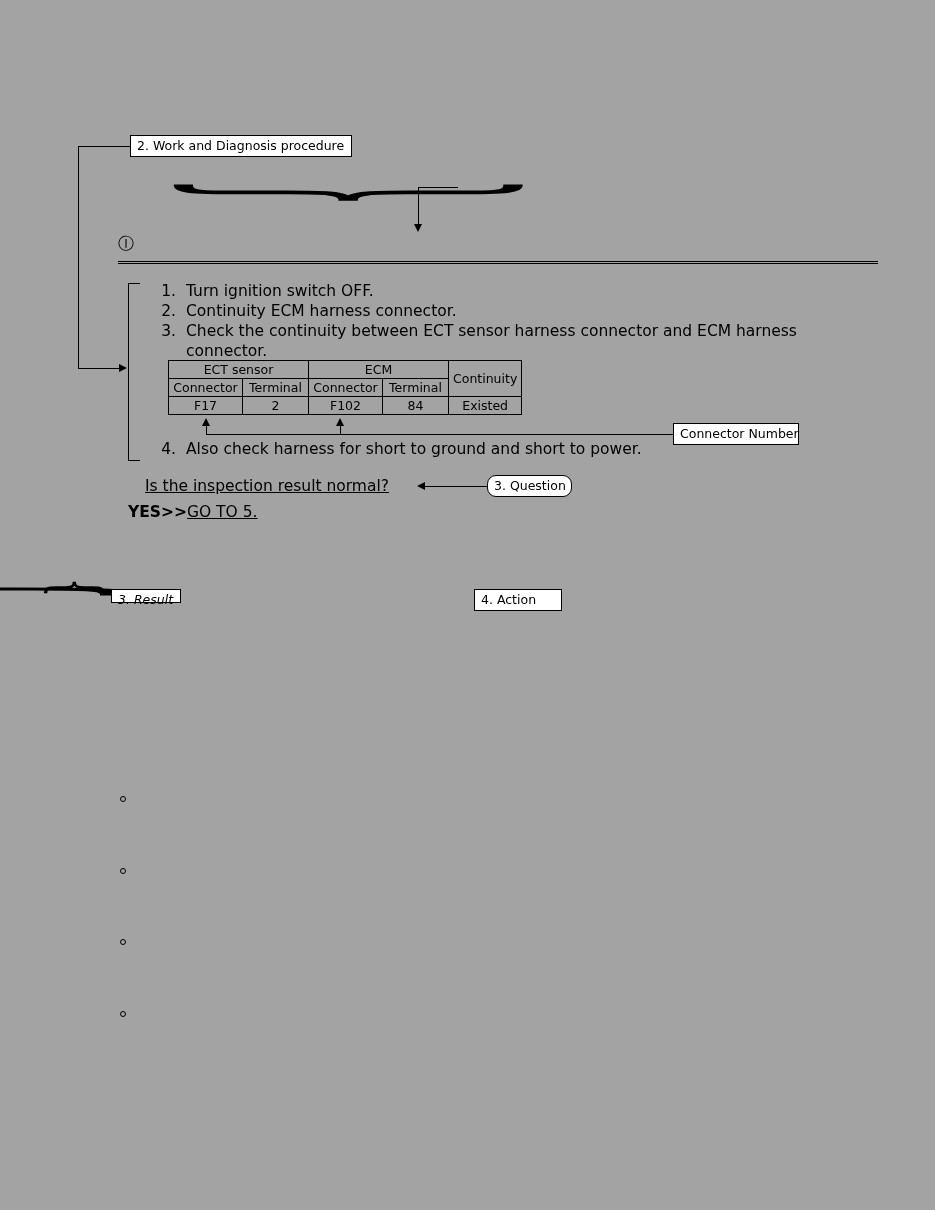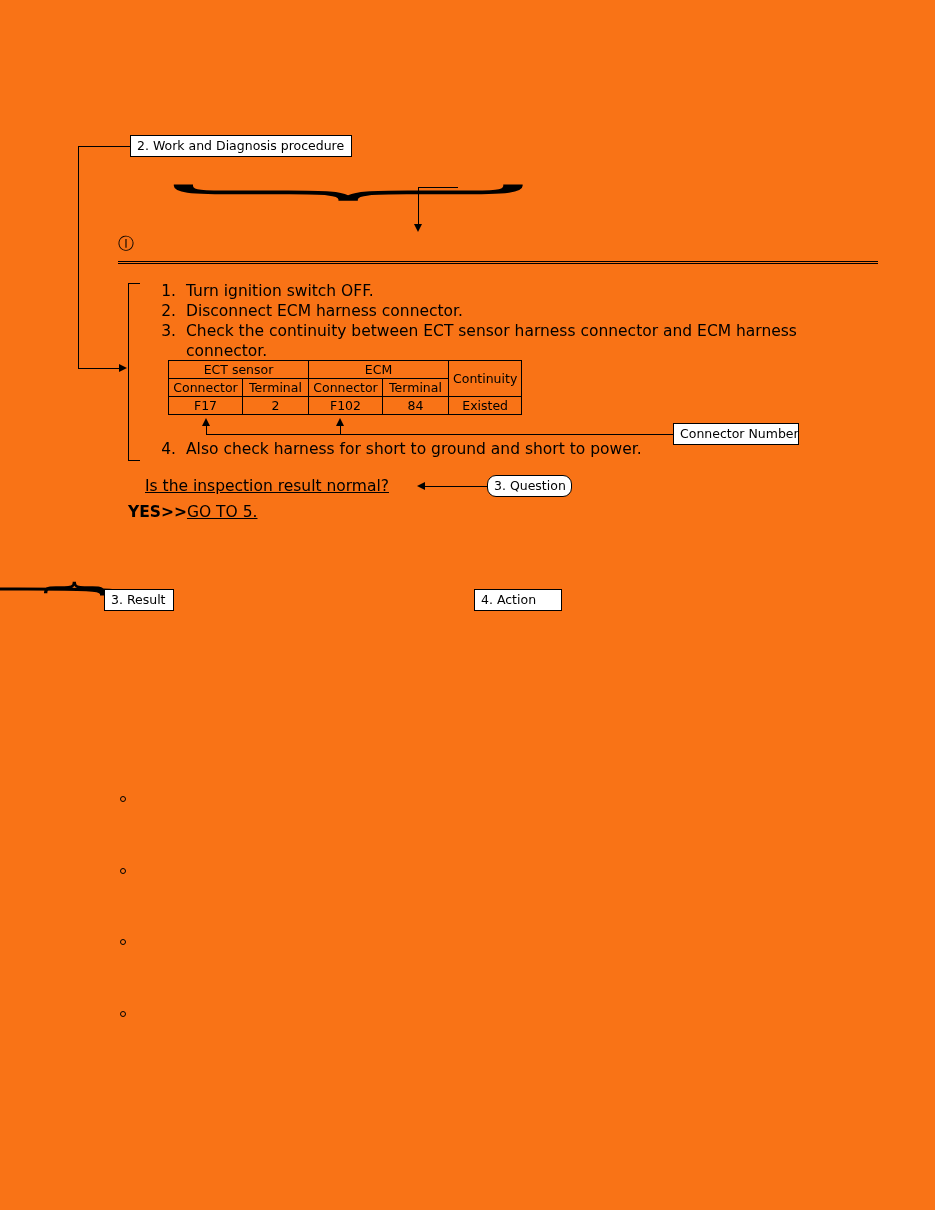--- a/index.html
+++ b/index.html
@@ -9,21 +9,21 @@
   }
   body {
     font-family: "DejaVu Sans", "Liberation Sans", sans-serif;
     color: #000000;
   }
   #page {
     position: relative;
     width: 935px;
     height: 1210px;
     overflow: hidden;
-    background: #f97316;
+    background: #a3a3a3;
   }
 
   
   .callout {
     position: absolute;
     border: 1px solid #000;
     background: #fff;
     font-size: 12.5px;
     line-height: 1.1;
     padding: 3px 6px 4px 6px;
@@ -207,21 +207,21 @@
   <div class="vline" style="left:128px; top:283px; height:177px;"></div>
   <div class="hline" style="left:128px; top:283px; width:12px;"></div>
   <div class="hline" style="left:128px; top:460px; width:12px;"></div>
 
   <div class="step" style="left:150px; top:282px; width:700px;">
     <span class="num">1.</span>
     <span class="txt">Turn ignition switch OFF.</span>
   </div>
   <div class="step" style="left:150px; top:302px; width:700px;">
     <span class="num">2.</span>
-    <span class="txt">Disconnect ECM harness connector.</span>
+    <span class="txt">Continuity ECM harness connector.</span>
   </div>
   <div class="step" style="left:150px; top:322px; width:670px;">
     <span class="num">3.</span>
     <span class="txt">Check the continuity between ECT sensor harness connector and ECM harness connector.</span>
   </div>
   <div class="step" style="left:150px; top:440px; width:700px;">
     <span class="num">4.</span>
     <span class="txt">Also check harness for short to ground and short to power.</span>
   </div>
 
@@ -262,21 +262,21 @@
   <div class="hline" style="left:425px; top:486px; width:62px;"></div>
   <div class="arrow-left" style="left:417px; top:482px;"></div>
 
   <div class="result-line" style="left:128px; top:503px;">
     <span class="tag">YES&gt;&gt;</span><span class="act-underline">GO TO 5.</span>
   </div>
 
   <div class="brace" style="left:110px; top:578px; font-size:30px; transform:scaleX(2.2) rotate(90deg); transform-origin:left top;">{</div>
   <div class="brace" style="left:193px; top:578px; font-size:34px; transform:scaleX(19.0) rotate(90deg); transform-origin:left top;">{</div>
 
-  <div class="callout" style="left:104px; top:589px; width:70px; height:22px;">3. Result</div>
+  <div class="callout" style="left:111px; top:589px; width:70px; height:14px;font-style:italic;">3. Result</div>
   <div class="callout" style="left:474px; top:589px; width:88px; height:22px;">4. Action</div>
 
   <div class="bullet" style="left:120px; top:796px;"></div>
   <div class="bullet" style="left:120px; top:868px;"></div>
   <div class="bullet" style="left:120px; top:939px;"></div>
   <div class="bullet" style="left:120px; top:1011px;"></div>
 
 </div>
 
 </body></html>

